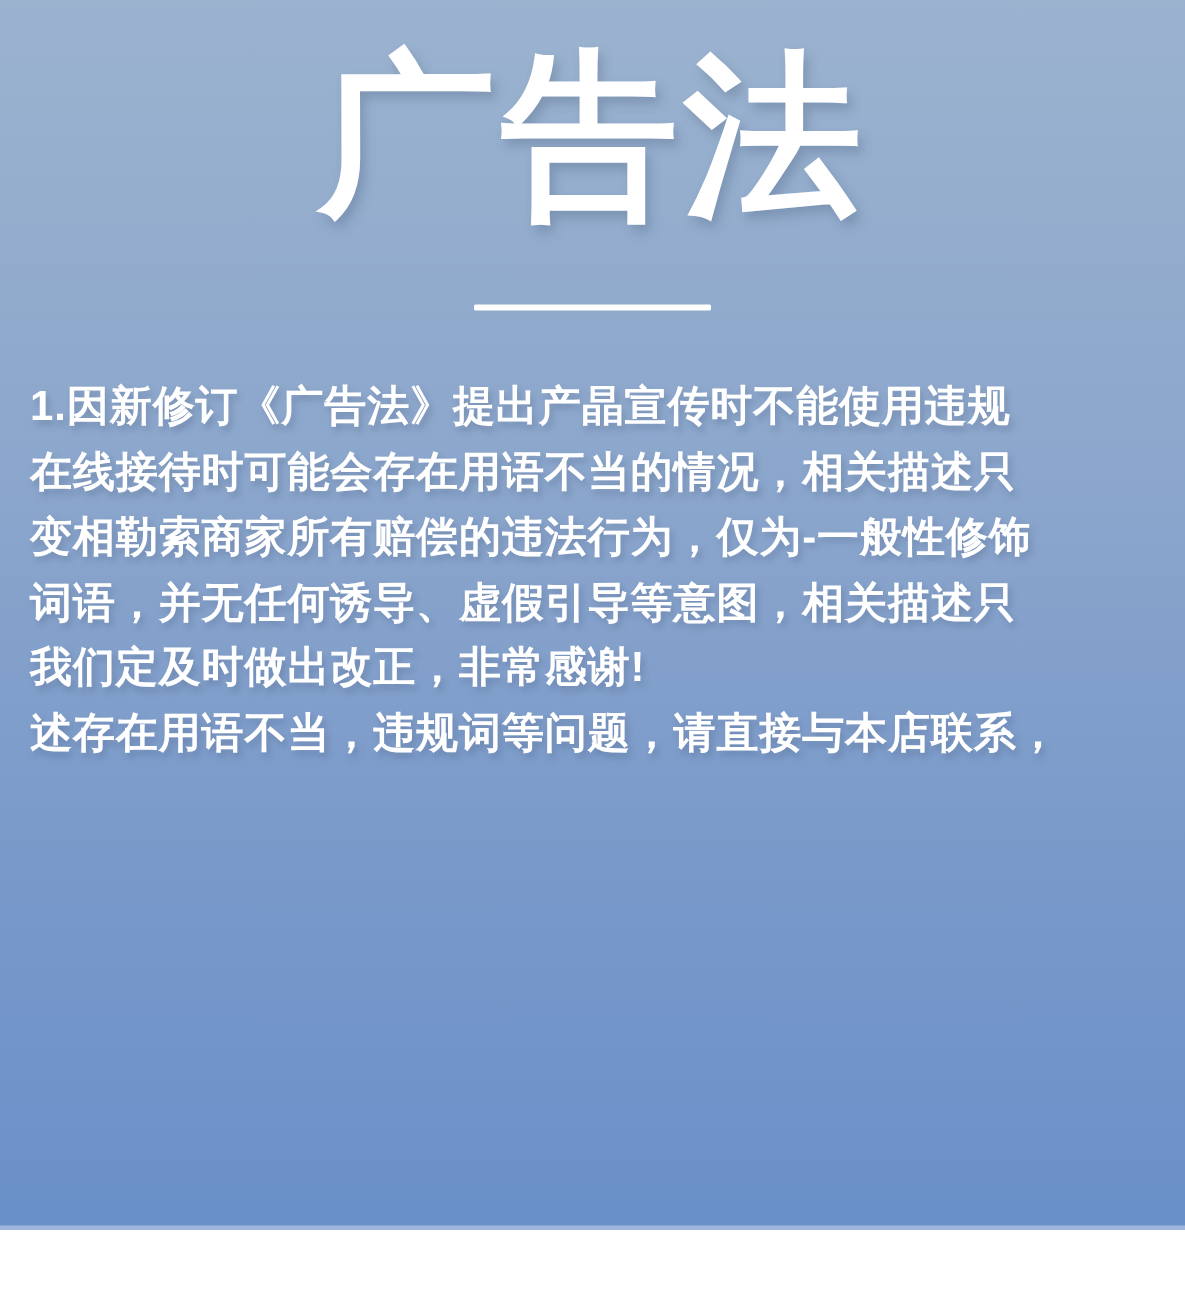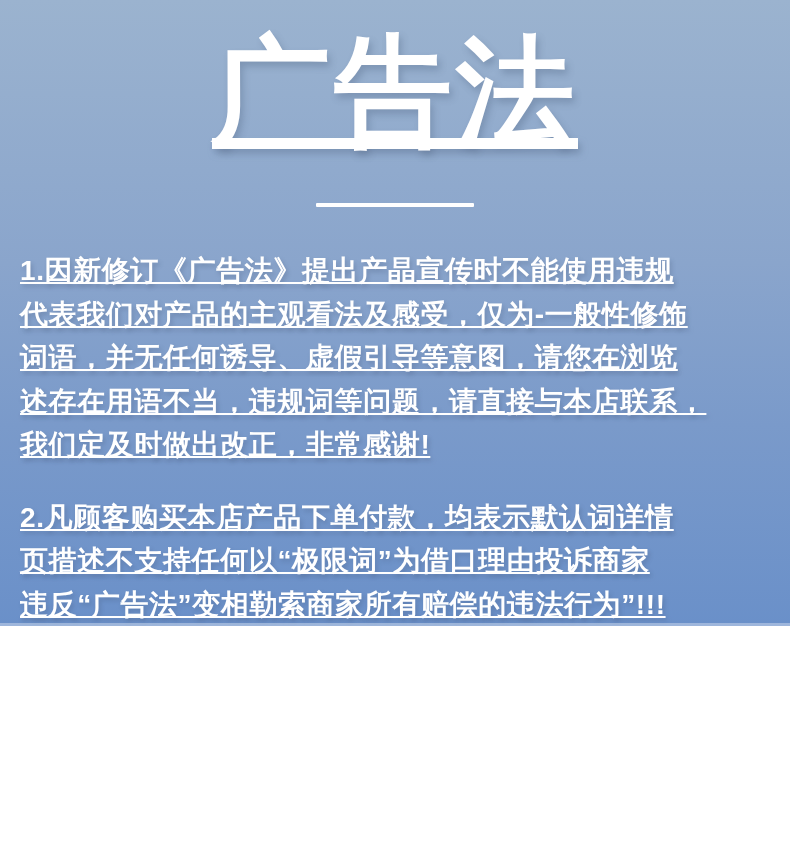--- a/index.html
+++ b/index.html
@@ -4,25 +4,24 @@
 <style>
   * { box-sizing: border-box; }
   html, body { margin: 0; padding: 0; }
   body {
     font-family: "Liberation Sans", "DejaVu Sans", sans-serif;
     background: #ffffff;
   }
   .page {
     position: relative;
     width: 790px;
-    height: 626px;
+    height: 820px;
     overflow: hidden;
     background: linear-gradient(180deg, #9bb3cf 0%, #8aa5cc 42%, #7a9aca 68%, #6a90c9 100%);
     color: #ffffff;
-    text-decoration: underline;
   }
   .title {
     margin: 0;
     padding-top: 22px;
     text-align: center;
     font-size: 118px;
     line-height: 1.18;
     font-weight: 800;
     letter-spacing: 4px;
     color: #ffffff;
@@ -64,27 +63,23 @@
 <body>
 
 <div class="page">
 
   <h1 class="title">广告法</h1>
 
   <div class="divider"></div>
 
   <div class="para">
     <div class="line">1.因新修订《广告法》提出产晶宣传时不能使用违规</div>
-    <div class="line">代表我们对产品的主观看法及感受，仅为-一般性修饰</div>
-    <div class="line">词语，并无任何诱导、虚假引导等意图，请您在浏览</div>
+    <div class="line">在线接待时可能会存在用语不当的情况，相关描述只</div>
+    <div class="line">变相勒索商家所有赔偿的违法行为，仅为-一般性修饰</div>
+    <div class="line">词语，并无任何诱导、虚假引导等意图，相关描述只</div>
+    <div class="line">我们定及时做出改正，非常感谢!</div>
     <div class="line">述存在用语不当，违规词等问题，请直接与本店联系，</div>
-    <div class="line">我们定及时做出改正，非常感谢!</div>
   </div>
 
-  <div class="para second">
-    <div class="line">2.凡顾客购买本店产品下单付款，均表示默认词详情</div>
-    <div class="line">页措述不支持任何以“极限词”为借口理由投诉商家</div>
-    <div class="line">违反“广告法”变相勒索商家所有赔偿的违法行为”!!!</div>
-  </div>
 
   <div class="bottom-edge"></div>
 
 </div>
 
 </body></html>

